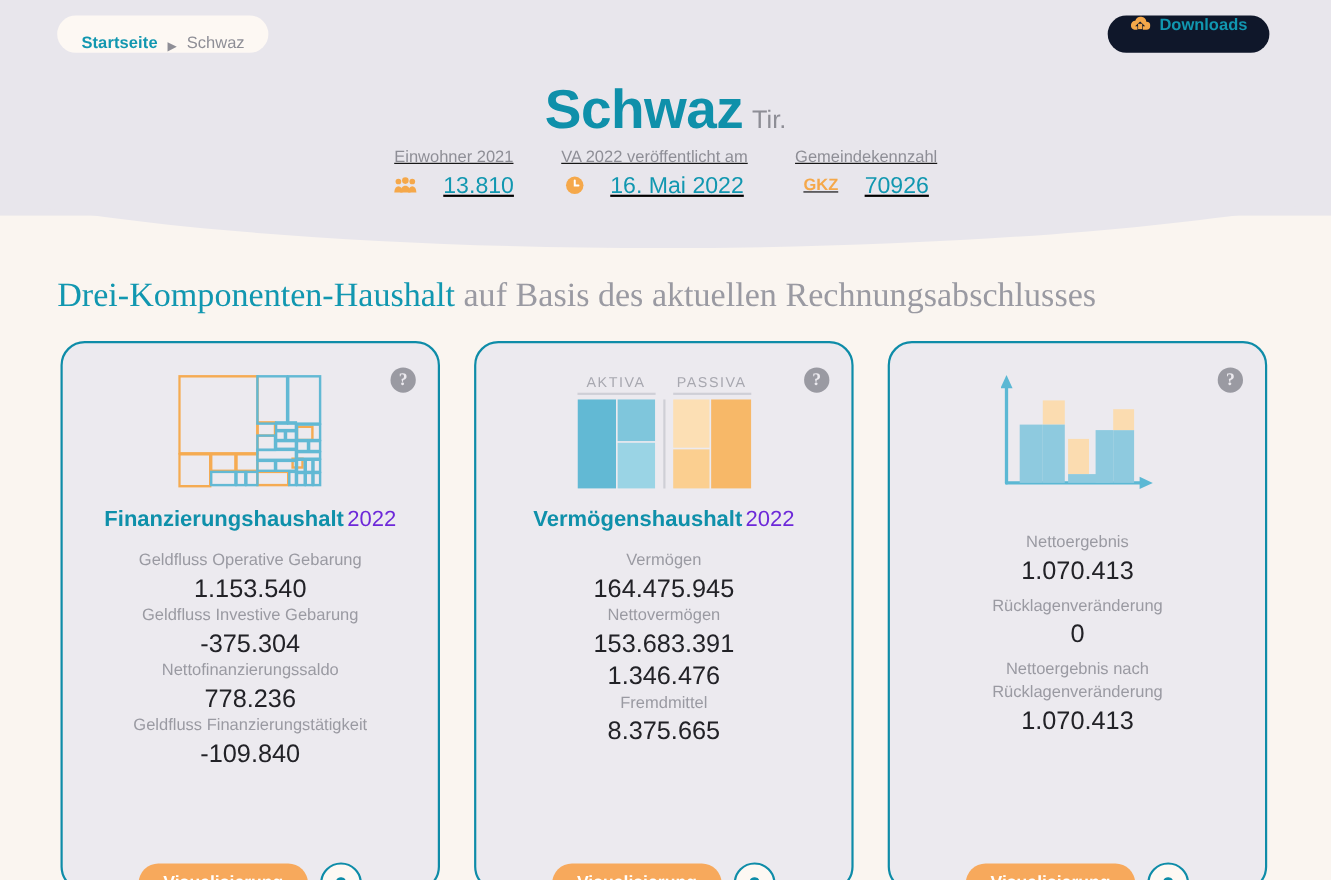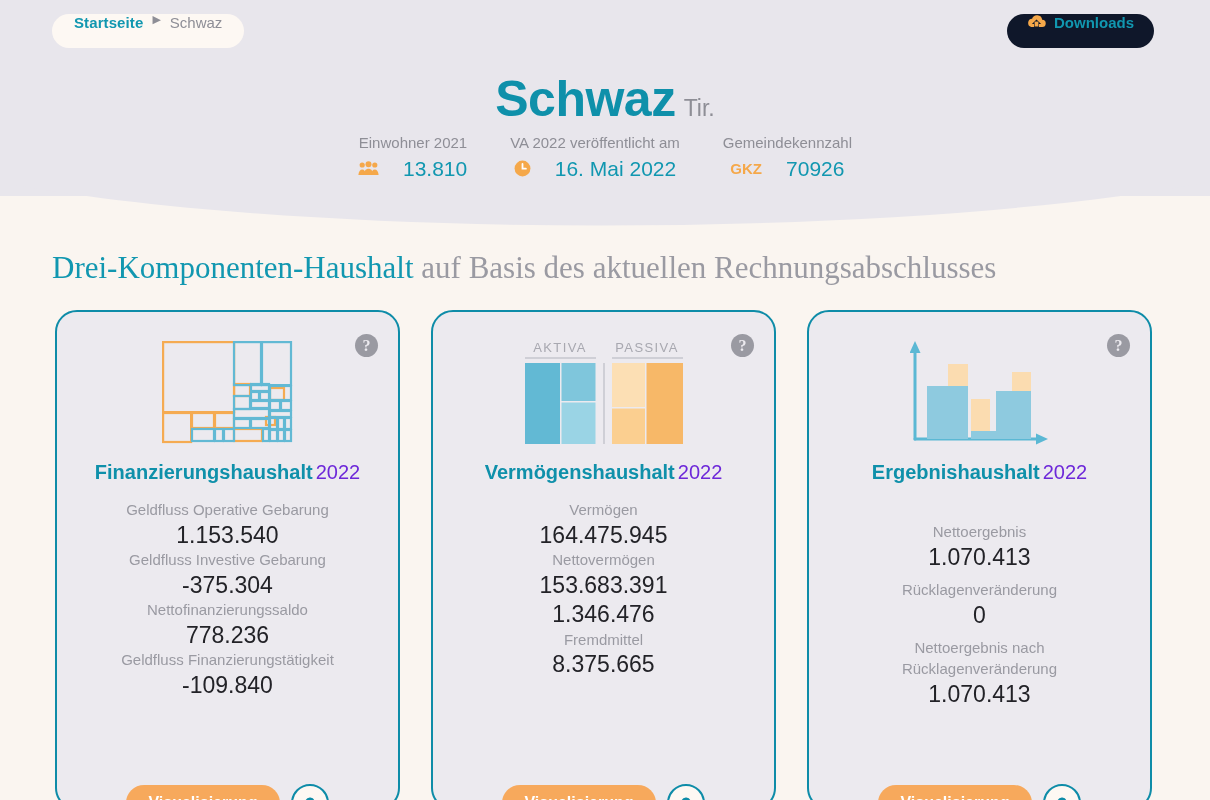--- a/index.html
+++ b/index.html
@@ -22,21 +22,21 @@
     position: absolute; left: 0; bottom: -46px;
     width: 1210px; height: 60px;
     display: block;
   }
 
   .breadcrumb {
     position: absolute; top: 14px; left: 52px;
     height: 34px;
     background: #fdf8f3;
     border-radius: 18px;
-    display: flex; align-items: flex-start;
+    display: flex; align-items: flex-end;
     padding: 0 22px;
     gap: 9px;
     font-size: 15px;
   }
   .bc-home { color: #1197b0; font-weight: bold; letter-spacing: .1px; }
   .bc-sep { color: #8e8e96; font-size: 11px; line-height: 1; }
   .bc-cur { color: #8e8e96; }
 
   .downloads-btn {
     position: absolute; top: 14px; right: 56px;
@@ -59,21 +59,21 @@
   .title-main {
     font-size: 50px; font-weight: bold; color: #0f90aa;
     letter-spacing: -0.5px;
   }
   .title-sub { font-size: 23px; color: #8e8e96; margin-left: 8px; }
 
   .stats {
     position: absolute; top: 134px; left: 0; width: 1210px;
     display: flex; justify-content: center; gap: 43px;
   }
-  .stat { text-align: right; }
+  .stat { text-align: center; text-decoration: underline; }
   .stat-label { font-size: 15px; color: #8e8e96; line-height: 1.25; }
   .stat-value {
     font-size: 21px; color: #1197b0;
     display: flex; align-items: center; justify-content: center;
     gap: 24px; margin-top: 3px; line-height: 1.25;
   }
   .stat-ic { display: block; }
   .gkz-tag { color: #f5a84a; font-weight: bold; font-size: 15px; }
 
   
@@ -375,23 +375,20 @@
           <rect x="38" y="25" width="20" height="22" fill="#fbdcb0"></rect>
           <rect x="38" y="47" width="20" height="53" fill="#8ecadf"></rect>
           <rect x="61" y="60" width="19" height="32" fill="#fbdcb0"></rect>
           <rect x="61" y="92" width="19" height="8" fill="#8ecadf"></rect>
           <rect x="80" y="92" width="19" height="8" fill="#8ecadf"></rect>
           <rect x="102" y="52" width="19" height="48" fill="#8ecadf"></rect>
           <rect x="86" y="52" width="16" height="48" fill="#8ecadf"></rect>
           <rect x="102" y="33" width="19" height="19" fill="#fbdcb0"></rect>
         </svg>
       </div>
-      <div class="card-title">
-        <span class="ct-name">Ergebnishaushalt</span><span class="ct-year">2022</span>
-      </div>
       <div class="metrics" style="margin-top:38px;">
         <div class="metric">
           <div class="m-label">Nettoergebnis</div>
           <div class="m-value">1.070.413</div>
         </div>
         <div class="metric" style="margin-top:8px;">
           <div class="m-label">Rücklagenveränderung</div>
           <div class="m-value">0</div>
         </div>
         <div class="metric" style="margin-top:8px;">

